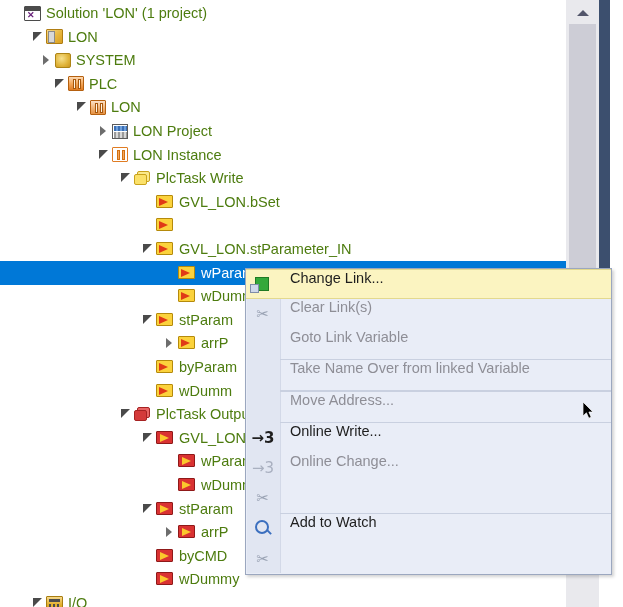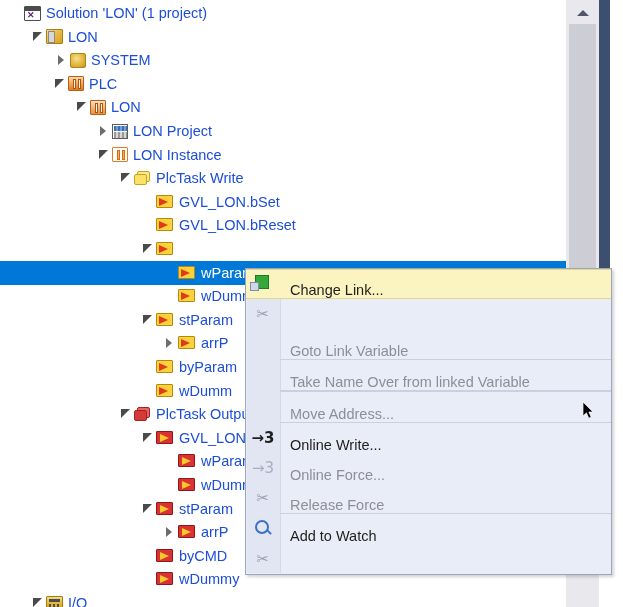--- a/index.html
+++ b/index.html
@@ -27,21 +27,21 @@
   }
 
   .row {
     position: absolute;
     left: 0;
     width: 566px;
     height: 24px;
     display: flex;
     align-items: center;
     font-size: 14.5px;
-    color: #1d4ed8;
+    color: #4d7c0f;
     white-space: nowrap;
   }
   .row.selected {
     background: #0078d7;
     color: #ffffff;
     width: 566px;
   }
 
   .expander {
     width: 16px;
@@ -362,21 +362,21 @@
     position: absolute;
     left: 1px; top: 1px;
     width: 33px; bottom: 1px;
     background: #e1e6f2;
     border-right: 1px solid #d3d9e8;
   }
   .mitem {
     position: relative;
     height: 30px;
     display: flex;
-    align-items: flex-end;
+    align-items: flex-start;
     padding-left: 0;
     z-index: 2;
     color: #1e1e1e;
   }
   .mitem.disabled { color: #8e8e96; }
   .mitem.highlight {
     background: #fbf4c1;
     border-top: 1px solid #e3d98e;
     border-bottom: 1px solid #e3d98e;
     height: 30px;
@@ -483,21 +483,21 @@
     <div class="row" style="top: 1px; padding-left: 8px;">
       <span class="expander"></span>
       <span class="ticon ico-sln"></span>
       <span class="tlabel">Solution 'LON' (1 project)</span>
     </div>
     <div class="row" style="top: 24.6px; padding-left: 30px;">
       <span class="expander expanded"></span>
       <span class="ticon ico-proj"></span>
       <span class="tlabel">LON</span>
     </div>
-    <div class="row" style="top: 48.2px; padding-left: 54px;">
+    <div class="row" style="top: 48.2px; padding-left: 39px;">
       <span class="expander collapsed"></span>
       <span class="ticon ico-system"></span>
       <span class="tlabel">SYSTEM</span>
     </div>
     <div class="row" style="top: 71.8px; padding-left: 52px;">
       <span class="expander expanded"></span>
       <span class="ticon ico-plc"></span>
       <span class="tlabel">PLC</span>
     </div>
     <div class="row" style="top: 95.4px; padding-left: 74px;">
@@ -521,25 +521,25 @@
       <span class="tlabel">PlcTask Write</span>
     </div>
     <div class="row" style="top: 189.8px; padding-left: 140px;">
       <span class="expander"></span>
       <span class="ticon ico-var-in"></span>
       <span class="tlabel">GVL_LON.bSet</span>
     </div>
     <div class="row" style="top: 213.4px; padding-left: 140px;">
       <span class="expander"></span>
       <span class="ticon ico-var-in"></span>
-      <span class="tlabel">GVL_LON.bReset</span>
     </div>
     <div class="row" style="top: 237px; padding-left: 140px;">
       <span class="expander expanded"></span>
       <span class="ticon ico-var-in"></span>
+      <span class="tlabel">GVL_LON.stParameter_IN</span>
     </div>
     <div class="row selected" style="top: 260.6px; padding-left: 162px;">
       <span class="expander"></span>
       <span class="ticon ico-var-in"></span>
       <span class="tlabel">wParameterStatus</span>
     </div>
     <div class="row" style="top: 284.2px; padding-left: 162px;">
       <span class="expander"></span>
       <span class="ticon ico-var-in"></span>
       <span class="tlabel">wDummy</span>
@@ -624,20 +624,21 @@
         <span class="micon">
           <span class="mi-link"></span>
         </span>
         <span class="mlabel">Change Link...</span>
         <span class="msub" style="visibility: hidden;"></span>
       </div>
       <div class="mitem disabled">
         <span class="micon">
           <span class="mi-clear">✂</span>
         </span>
+        <span class="mlabel">Clear Link(s)</span>
         <span class="msub" style="visibility: hidden;"></span>
       </div>
       <div class="mitem disabled">
         <span class="micon"></span>
         <span class="mlabel">Goto Link Variable</span>
         <span class="msub" style="visibility: hidden;"></span>
       </div>
       <div class="msep"></div>
       <div class="mitem disabled">
         <span class="micon"></span>
@@ -656,28 +657,27 @@
         <span class="micon">
           <span class="mi-write">→3</span>
         </span>
         <span class="mlabel">Online Write...</span>
         <span class="msub" style="visibility: hidden;"></span>
       </div>
       <div class="mitem disabled">
         <span class="micon">
           <span class="mi-force">→3</span>
         </span>
-        <span class="mlabel">Online Force...</span>
+        <span class="mlabel">Online Change...</span>
         <span class="msub" style="visibility: hidden;"></span>
       </div>
       <div class="mitem disabled">
         <span class="micon">
           <span class="mi-release">✂</span>
         </span>
-        <span class="mlabel">Release Force</span>
         <span class="msub" style="visibility: hidden;"></span>
       </div>
       <div class="msep"></div>
       <div class="mitem">
         <span class="micon">
           <span class="mi-watch"></span>
         </span>
         <span class="mlabel">Add to Watch</span>
         <span class="msub" style="visibility: hidden;"></span>
       </div>

